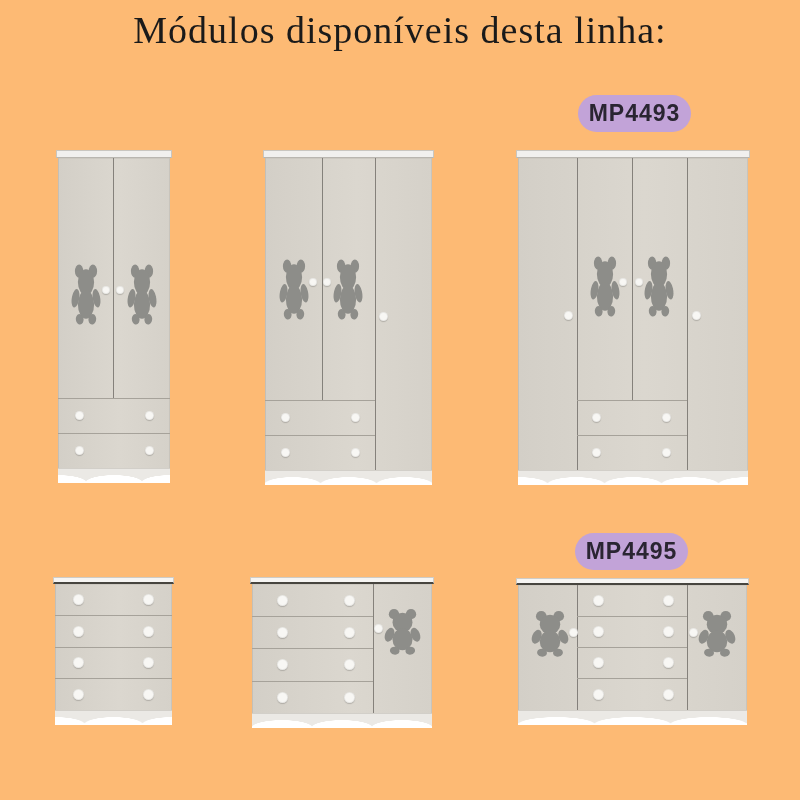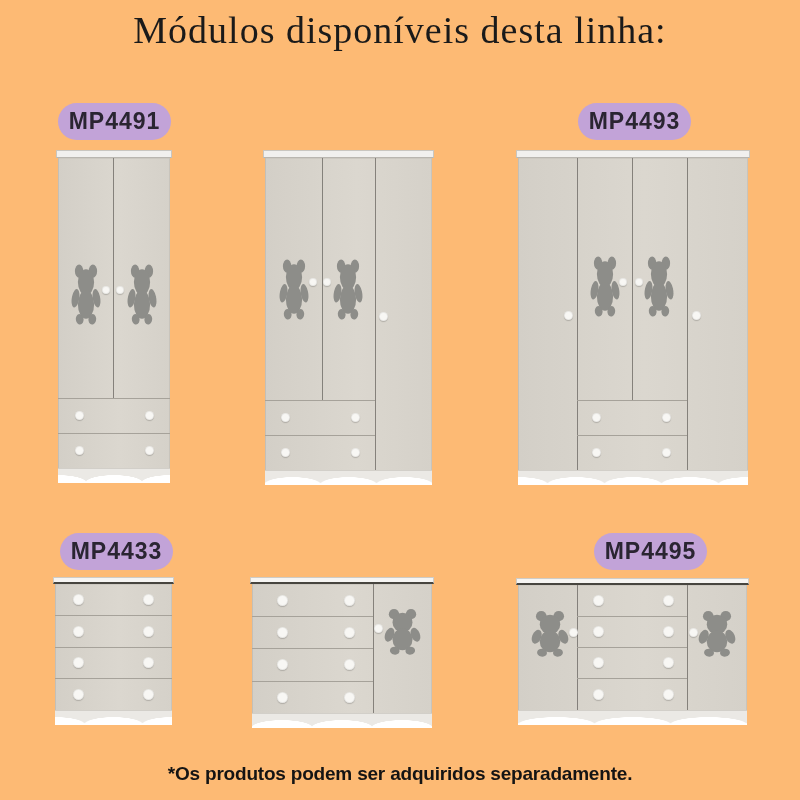--- a/index.html
+++ b/index.html
@@ -46,22 +46,21 @@
     <ellipse cx="50" cy="87" rx="27" ry="30"></ellipse>
     <ellipse cx="29" cy="118" rx="13" ry="11" transform="rotate(12 29 118)"></ellipse>
     <ellipse cx="71" cy="118" rx="13" ry="11" transform="rotate(-12 71 118)"></ellipse>
   </g>
 </svg>
 
 <div id="canvas">
 
   <div class="title">Módulos disponíveis desta linha:</div>
 
-  <div class="badge" style="left:58px;top:103px;">MP4491</div>
-  <div class="badge" style="left:578px;top:103px;">MP4493</div>
+  <div class="badge" style="left:578px;top:95px;">MP4493</div>
 
   <div class="furn" style="left:58px;top:150px;width:112px;height:333px;">
     <div class="ftop"></div>
     <div class="fbody" style="top:8px;bottom:15px;">
       <div class="vline" style="left:55px;top:0;height:240px;"></div>
       <div class="hline" style="left:0;right:0;top:240px;"></div>
       <div class="hline" style="left:0;right:0;top:275px;"></div>
       <svg class="bear" style="left:13px;top:105px;width:30px;height:62px;" viewBox="0 0 100 130" preserveAspectRatio="none">
           <use href="#bear-shape"></use>
         </svg>
@@ -121,22 +120,21 @@
       <div class="knob k9" style="left:46px;top:153px;"></div>
       <div class="knob k9" style="left:174px;top:153px;"></div>
       <div class="knob k9" style="left:74px;top:255px;"></div>
       <div class="knob k9" style="left:144px;top:255px;"></div>
       <div class="knob k9" style="left:74px;top:290px;"></div>
       <div class="knob k9" style="left:144px;top:290px;"></div>
     </div>
     <div class="fbase" style="--tile:57px;"></div>
   </div>
 
-  <div class="badge" style="left:60px;top:533px;">MP4433</div>
-  <div class="badge" style="left:594px;top:533px;">MP4495</div>
+  <div class="badge" style="left:575px;top:533px;">MP4495</div>
 
   <div class="furn" style="left:55px;top:577px;width:117px;height:148px;">
     <div class="dtop"></div>
     <div class="fbody" style="top:7px;bottom:15px;">
       <div class="hline" style="left:0;right:0;top:31px;"></div>
       <div class="hline" style="left:0;right:0;top:63px;"></div>
       <div class="hline" style="left:0;right:0;top:94px;"></div>
       <div class="knob k11" style="left:18px;top:10px;"></div>
       <div class="knob k11" style="left:88px;top:10px;"></div>
       <div class="knob k11" style="left:18px;top:42px;"></div>
@@ -193,15 +191,14 @@
         </svg>
       <svg class="bear" style="left:180px;top:25px;width:38px;height:47px;" viewBox="0 0 100 130" preserveAspectRatio="none">
           <use href="#bear-shape"></use>
         </svg>
       <div class="knob k9" style="left:51px;top:43px;"></div>
       <div class="knob k9" style="left:171px;top:43px;"></div>
     </div>
     <div class="fbase" style="--tile:76px;"></div>
   </div>
 
-  <div class="footnote">*Os produtos podem ser adquiridos separadamente.</div>
 
 </div>
 
 </body></html>

